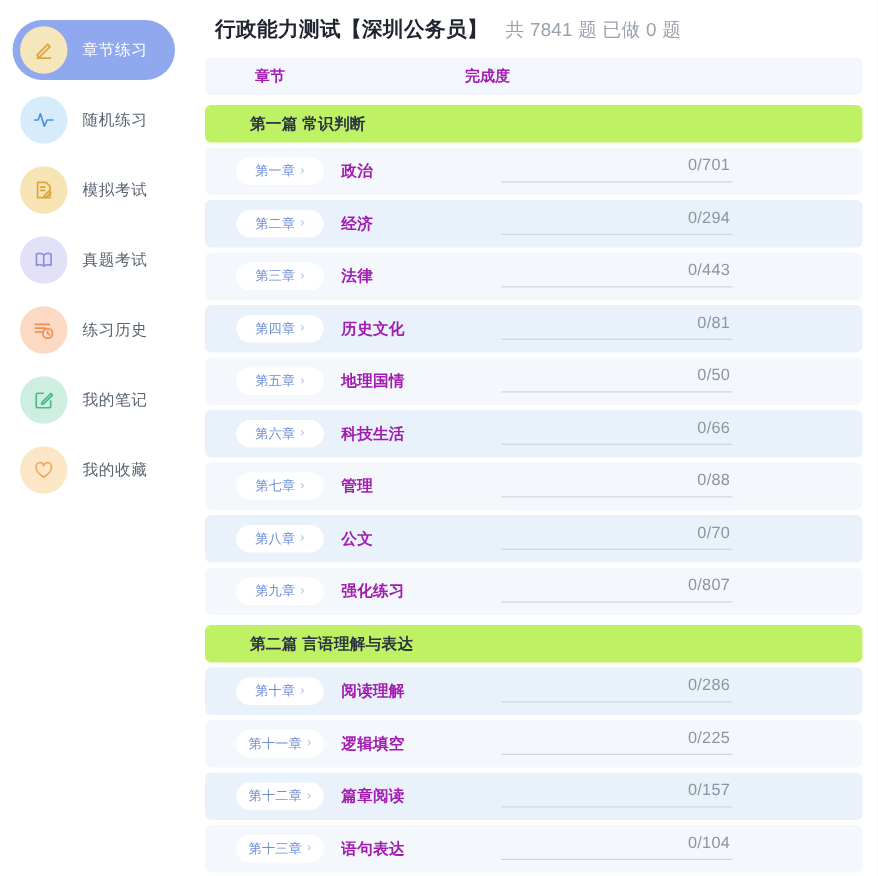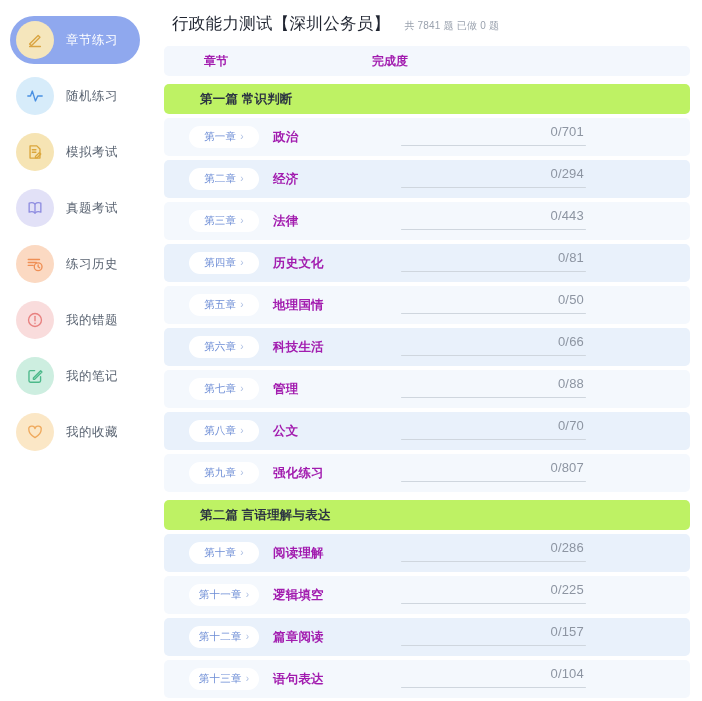--- a/index.html
+++ b/index.html
@@ -55,27 +55,27 @@
     padding: 0 12px 0 14px;
     overflow: hidden;
   }
   .title-row {
     display: flex;
     align-items: baseline;
     padding: 13px 0 11px 8px;
   }
   .page-title {
     font-size: 16.5px;
-    font-weight: normal;
+    font-weight: bold;
     color: #1f2430;
     letter-spacing: .3px;
   }
   .title-meta {
     margin-left: 14px;
-    font-size: 10px;
+    font-size: 15px;
     color: #9aa2ae;
     letter-spacing: .2px;
   }
 
   .col-head {
     display: flex;
     align-items: center;
     height: 30px;
     background: #f3f7fd;
     border-radius: 5px;
@@ -217,30 +217,20 @@
               <path stroke="#ef8f55" fill="none" stroke-width="1.5" stroke-linecap="round" stroke-linejoin="round" d="M2.5 5 H15"></path>
               <path stroke="#ef8f55" fill="none" stroke-width="1.5" stroke-linecap="round" stroke-linejoin="round" d="M2.5 8.3 H11.5"></path>
               <path stroke="#ef8f55" fill="none" stroke-width="1.5" stroke-linecap="round" stroke-linejoin="round" d="M2.5 11.6 H8"></path>
               <circle stroke="#ef8f55" fill="none" stroke-width="1.5" stroke-linecap="round" stroke-linejoin="round" cx="13.5" cy="13" r="4.3"></circle>
               <path stroke="#ef8f55" fill="none" stroke-width="1.5" stroke-linecap="round" stroke-linejoin="round" d="M13.5 10.9 V13.1 L15.1 14.2"></path>
             </svg>
           </span>
           <span class="nav-label">练习历史</span>
         </div>
         <div class="nav-item">
-          <span class="nav-icon" style="background: rgb(249, 220, 220);">
-            <svg width="18" height="18" viewBox="0 0 20 20">
-              <circle stroke="#e8807f" fill="none" stroke-width="1.5" stroke-linecap="round" stroke-linejoin="round" cx="10" cy="10" r="7.2"></circle>
-              <path stroke="#e8807f" fill="none" stroke-width="1.5" stroke-linecap="round" stroke-linejoin="round" d="M10 5.9 V10.8"></path>
-              <path stroke="#e8807f" fill="none" stroke-width="1.5" stroke-linecap="round" stroke-linejoin="round" d="M10 13.4 V13.9"></path>
-            </svg>
-          </span>
-          <span class="nav-label">我的错题</span>
-        </div>
-        <div class="nav-item">
           <span class="nav-icon" style="background: rgb(205, 238, 224);">
             <svg width="18" height="18" viewBox="0 0 20 20">
               <path stroke="#4cb98a" fill="none" stroke-width="1.5" stroke-linecap="round" stroke-linejoin="round" d="M16.2 10.8 V15.3 A1.6 1.6 0 0 1 14.6 16.9 H4.9 A1.6 1.6 0 0 1 3.3 15.3 V5.6 A1.6 1.6 0 0 1 4.9 4 H9.6"></path>
               <path stroke="#4cb98a" fill="none" stroke-width="1.5" stroke-linecap="round" stroke-linejoin="round" d="M8.2 12.3 L16.3 4.2 L17.7 5.6 L9.6 13.7 H8.2 Z"></path>
             </svg>
           </span>
           <span class="nav-label">我的笔记</span>
         </div>
         <div class="nav-item">
           <span class="nav-icon" style="background: rgb(251, 231, 198);">

